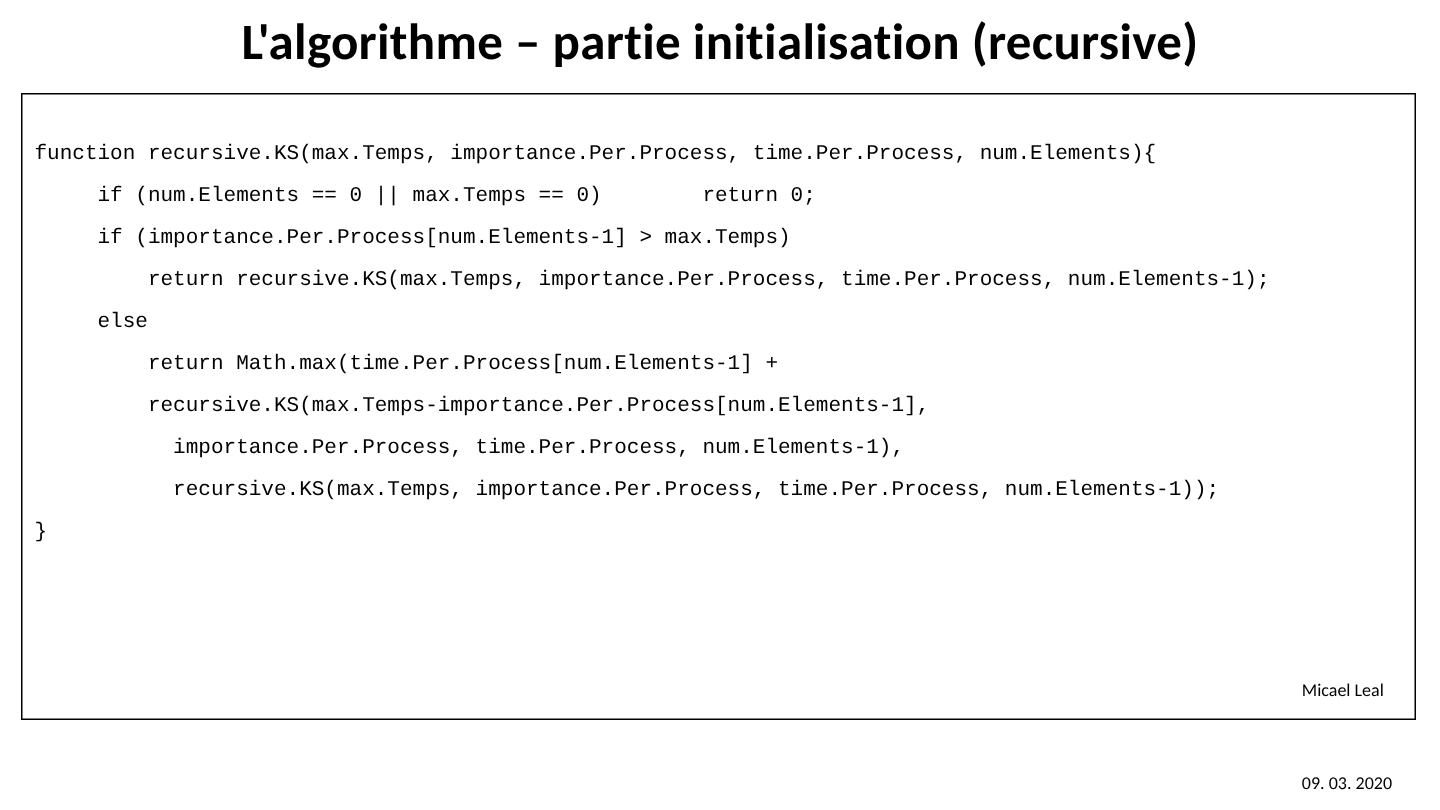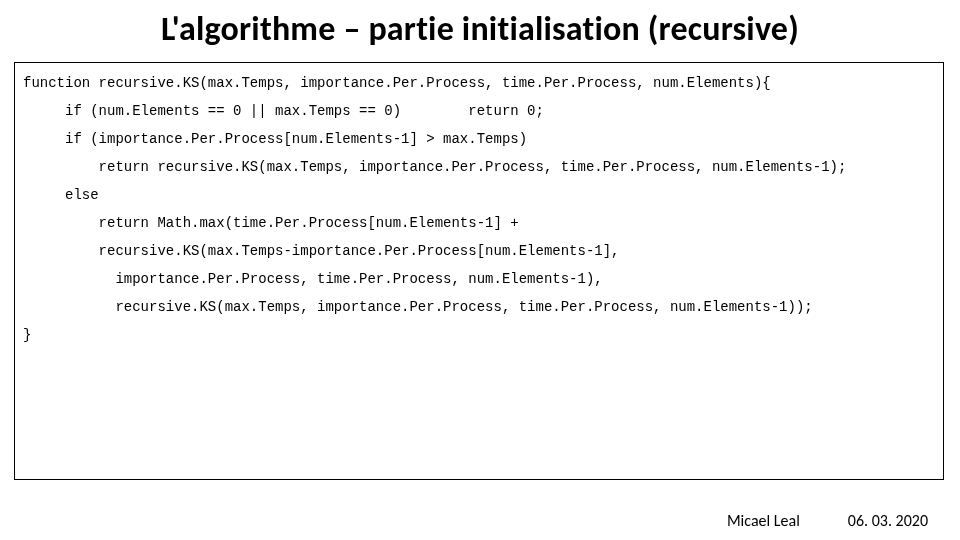--- a/index.html
+++ b/index.html
@@ -29,38 +29,39 @@
     text-align: center;
   }
   .code-box {
     position: absolute;
     top: 62px;
     left: 14px;
     width: 930px;
     height: 418px;
     border: 1px solid #000;
     box-sizing: border-box;
-    padding: 6px 8px 8px 8px;
+    padding: 26px 8px 8px 8px;
     overflow: hidden;
   }
   .code {
     font-family: "Courier New", Courier, monospace;
     font-size: 14px;
     line-height: 2.0;
     white-space: pre;
     color: #000;
   }
   .footer {
     position: absolute;
     bottom: 10px;
     right: 32px;
     display: flex;
     gap: 48px;
-    font-size: 16px;
+    font-size: 12px;
     color: #000;
+    flex-direction: column;
   }
 </style>
 </head>
 <body>
 
 <div class="slide">
 
   <div class="title">L'algorithme – partie initialisation (recursive)</div>
 
   <div class="code-box">
@@ -71,16 +72,16 @@
 <span>     else</span>
 <span>         return Math.max(time.Per.Process[num.Elements-1] +</span>
 <span>         recursive.KS(max.Temps-importance.Per.Process[num.Elements-1],</span>
 <span>           importance.Per.Process, time.Per.Process, num.Elements-1),</span>
 <span>           recursive.KS(max.Temps, importance.Per.Process, time.Per.Process, num.Elements-1));</span>
 <span>}</span></div>
   </div>
 
   <div class="footer">
     <span>Micael Leal</span>
-    <span>06. 03. 2020</span>
+    <span>09. 03. 2020</span>
   </div>
 
 </div>
 
 </body></html>

